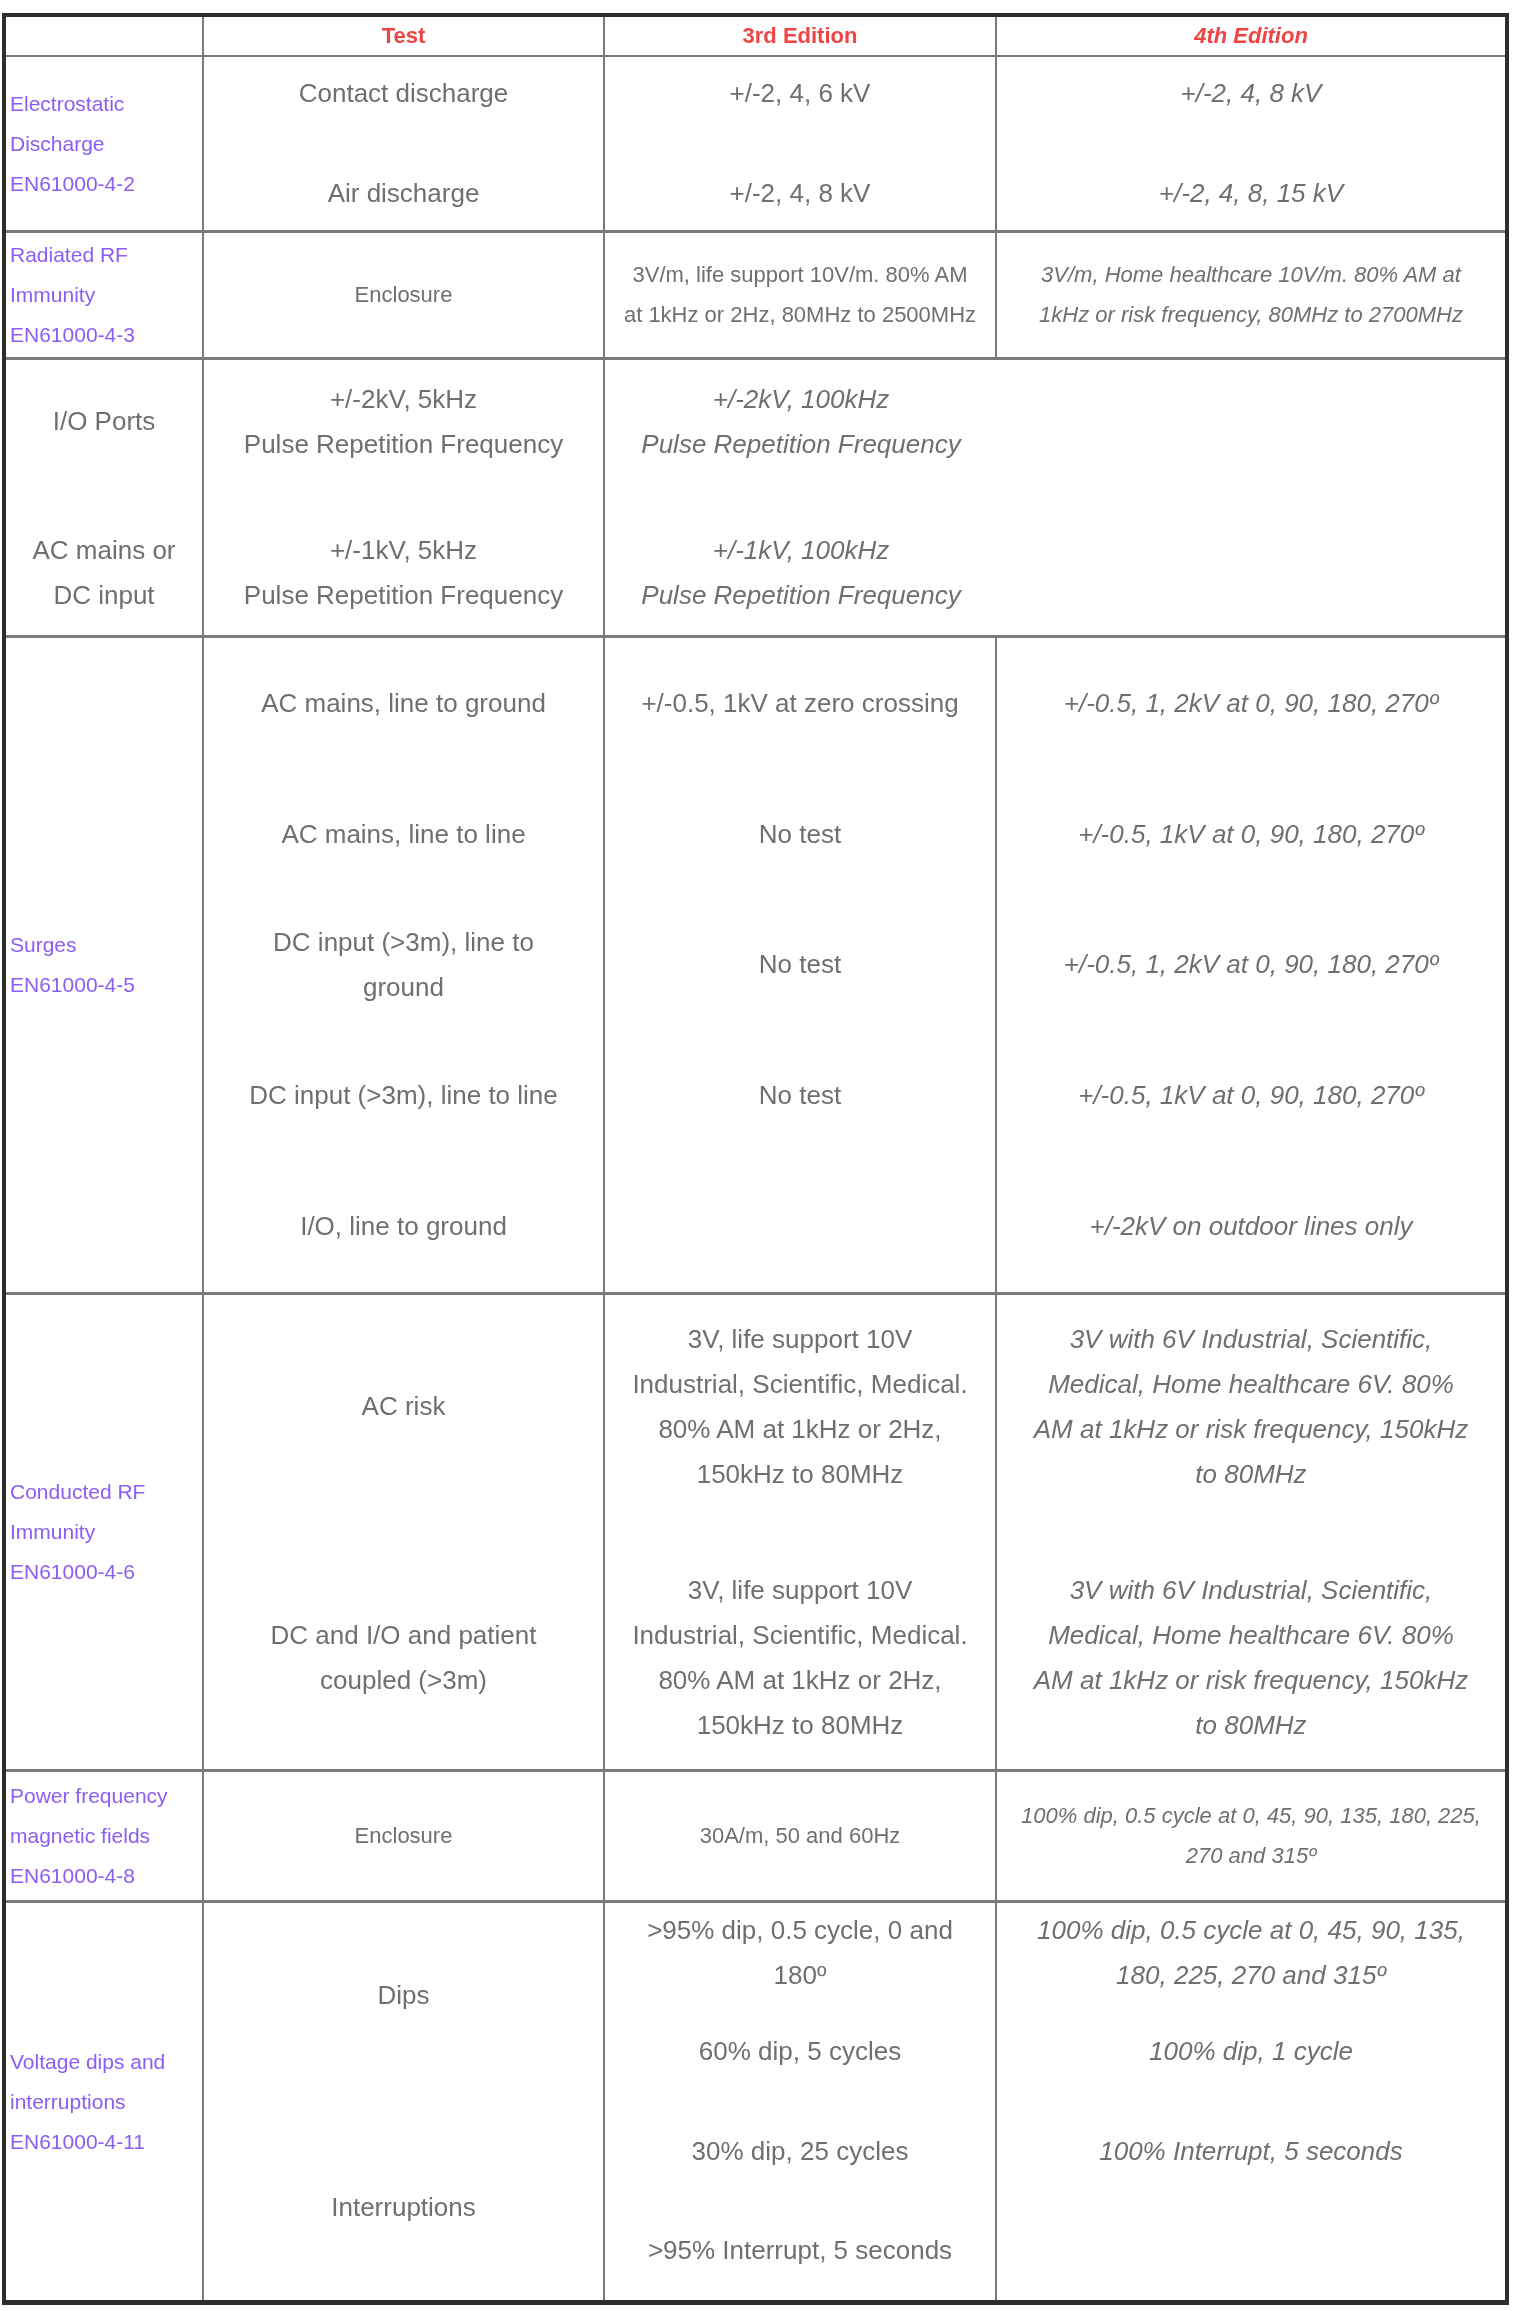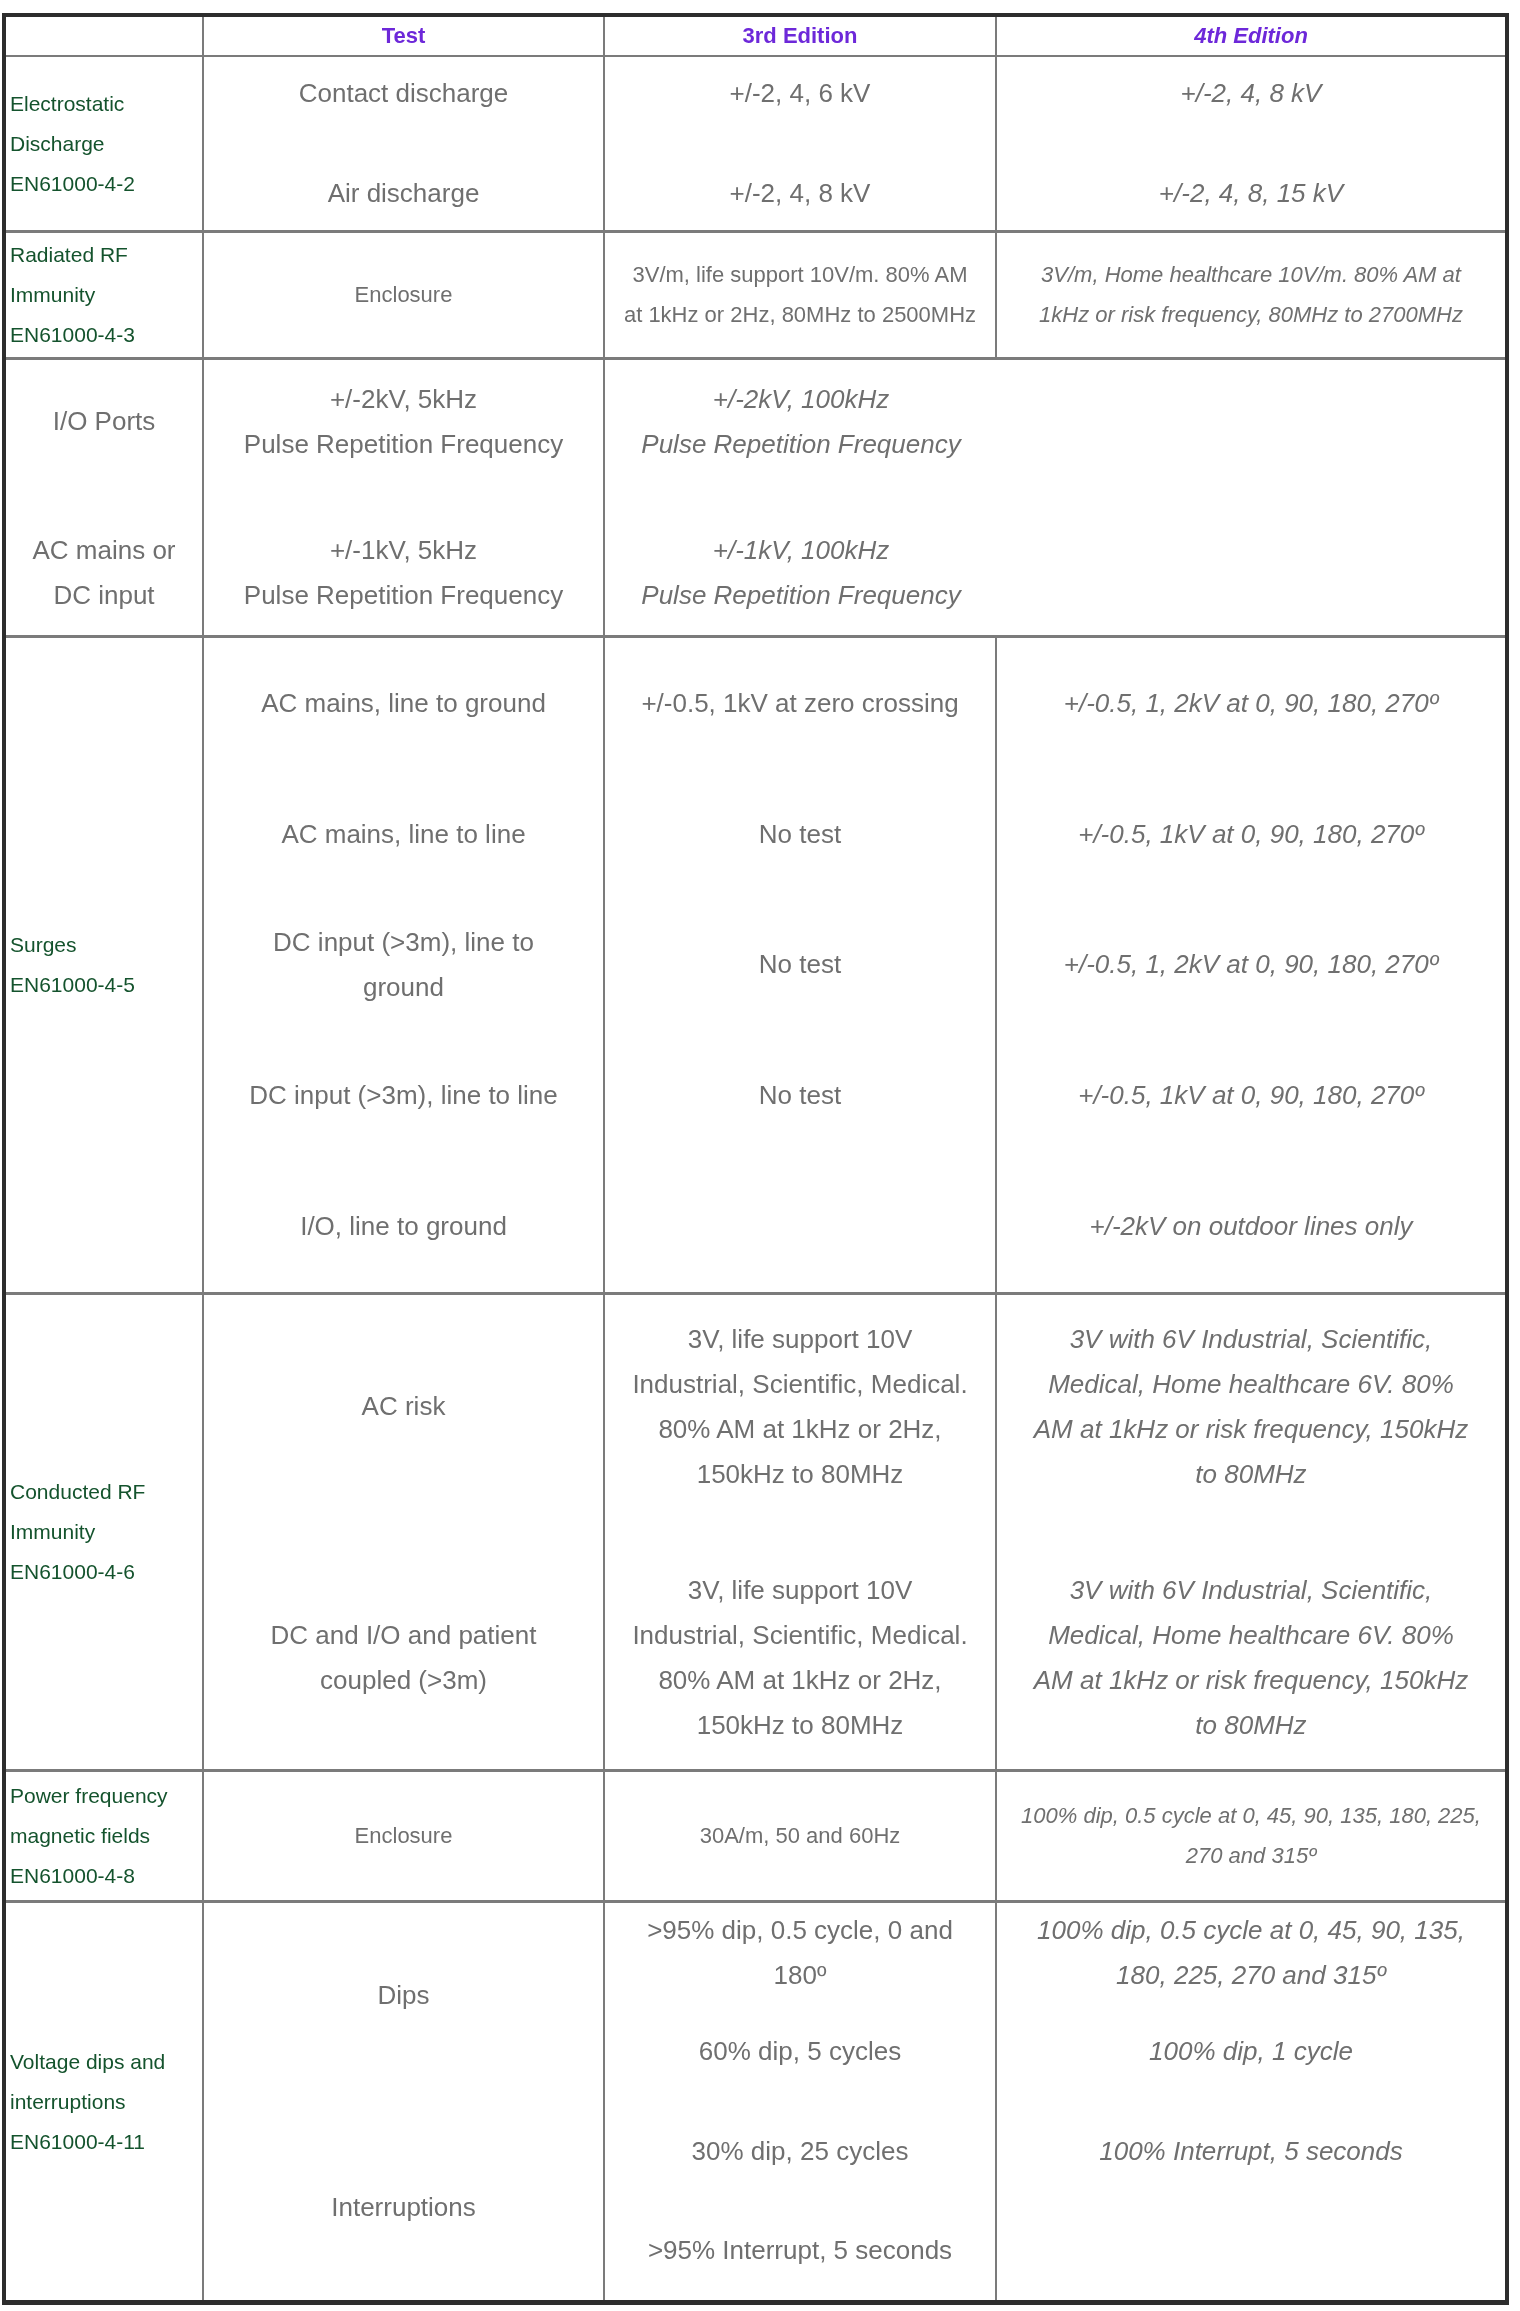--- a/index.html
+++ b/index.html
@@ -8,25 +8,25 @@
   .tbl{margin:13px 0 0 2px;width:1499px;
        border:4px solid #2d2d2d;border-bottom-width:5px;}
   .row{display:grid;grid-template-columns:198px 401px 392px 508px;
        border-bottom:3px solid #7b7b7b;}
   .row:last-child{border-bottom:none;}
   .row.hdr{border-bottom-width:2px;}
   .cell{border-right:2px solid #7b7b7b;min-width:0;}
   .cell:last-child{border-right:none;font-style:italic;}
   
   .c1{display:flex;align-items:center;padding-left:4px;
-      font-size:21px;line-height:40px;color:#14532d;white-space:pre-line;}
+      font-size:21px;line-height:40px;color:#8b5cf6;white-space:pre-line;}
   
   .hdr{height:38px;}
   .hdr .cell{display:flex;align-items:center;justify-content:center;
-      font-size:22px;font-weight:600;color:#6d28d9;}
+      font-size:22px;font-weight:600;color:#ef4444;}
   
   .stack{display:grid;height:100%;}
   .n1{grid-template-rows:1fr;}
   .n2{grid-template-rows:repeat(2,1fr);gap:28px;}
   .n4{grid-template-rows:repeat(4,1fr);}
   .n5{grid-template-rows:repeat(5,1fr);}
   .sub{display:flex;align-items:center;justify-content:center;
        text-align:center;white-space:pre-line;padding:0 8px;
        font-size:26px;line-height:45px;color:#6f6f6f;min-width:0;}
   .sm .sub{font-size:22px;line-height:40px;}

